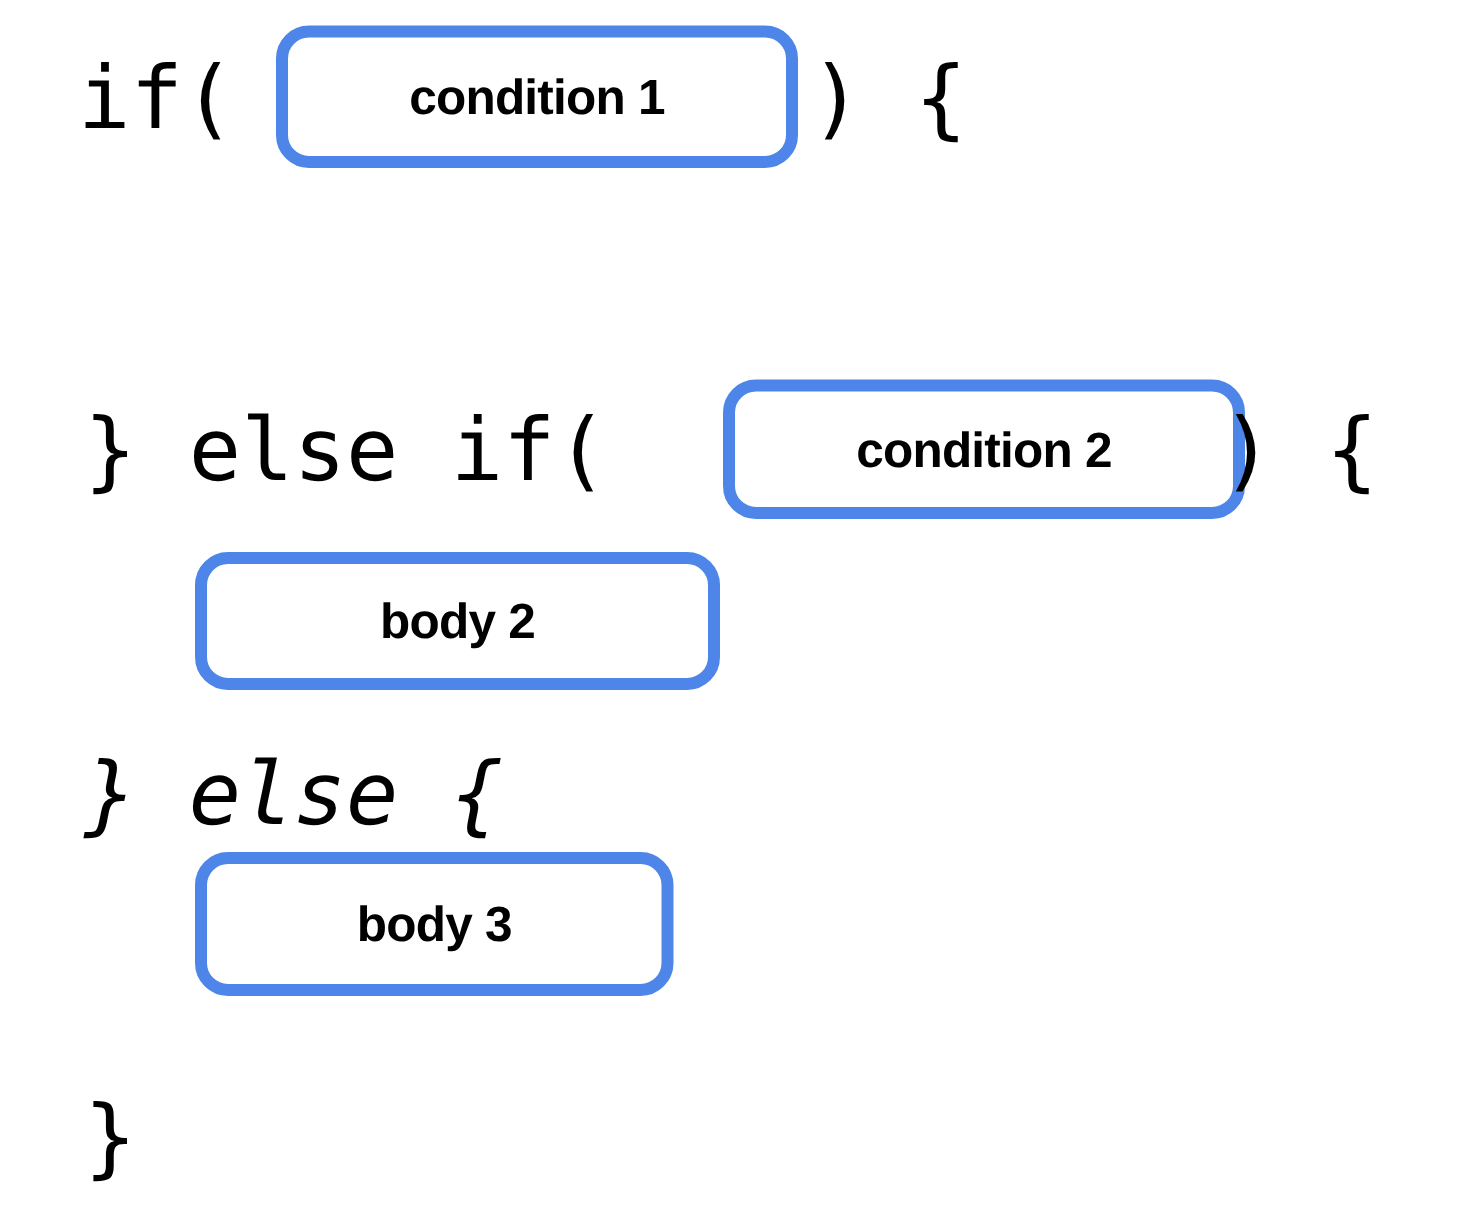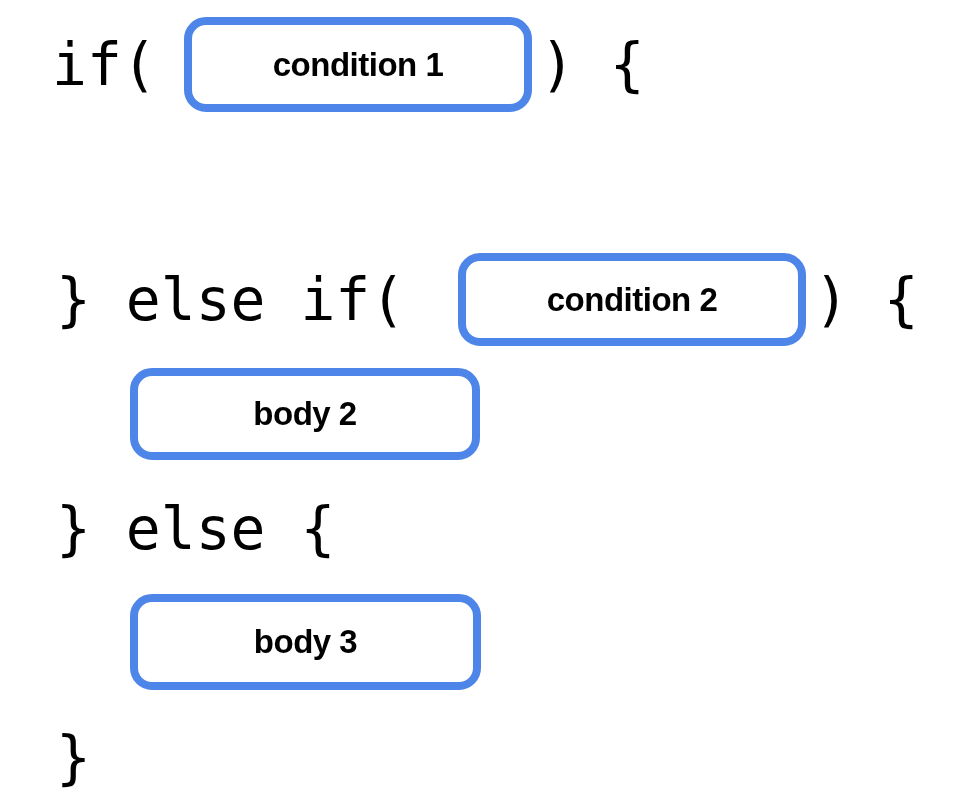--- a/index.html
+++ b/index.html
@@ -53,26 +53,26 @@
   
   #code-if          { left: 52px;  top: 36px;  }
   #code-if-close    { left: 540px; top: 36px;  }
 
   #box-condition-1  { left: 184px; top: 17px;  width: 348px; height: 95px; }
   #box-body-1       { left: 143px; top: 141px; width: 347px; height: 95px; }
 
   #code-elseif      { left: 56px;  top: 271px; text-align: center; }
   #code-elseif-close{ left: 814px; top: 271px; }
 
-  #box-condition-2  { left: 458px; top: 253px; width: 348px; height: 93px; }
+  #box-condition-2  { left: 482px; top: 253px; width: 348px; height: 93px; }
   #box-body-2       { left: 130px; top: 368px; width: 350px; height: 92px; justify-content: center; }
 
-  #code-else        { left: 56px;  top: 500px; }
+  #code-else        { left: 56px;  top: 500px; font-style: italic; }
 
-  #box-body-3       { left: 130px; top: 594px; width: 351px; height: 96px; align-items: center; }
+  #box-body-3       { left: 130px; top: 568px; width: 319px; height: 96px; align-items: center; }
 
   #code-end         { left: 56px;  top: 729px; }
 </style>
 </head>
 <body>
 
 <div id="canvas">
 
   <span class="code" id="code-if">if(</span>
 

